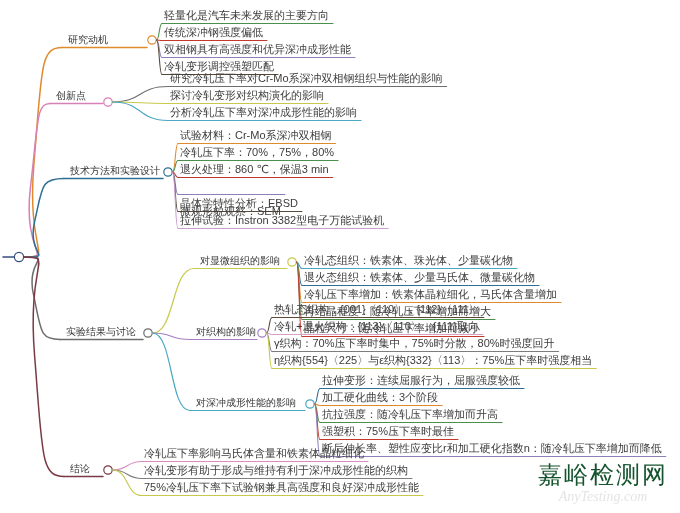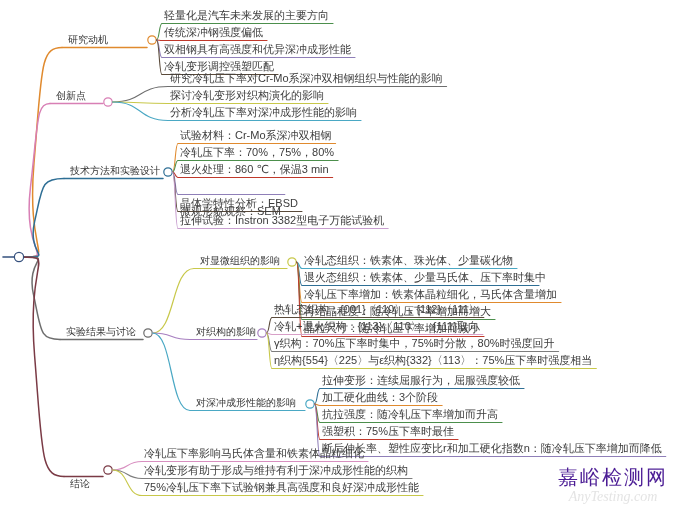--- a/index.html
+++ b/index.html
@@ -44,22 +44,22 @@
     color: #3c3c3c;
   }
   .watermark {
     position: absolute;
     right: 12px;
     bottom: 8px;
     text-align: center;
     user-select: none;
   }
   .wm-cn {
-    font-size: 20px;
-    color: #4c1d95;
+    font-size: 24px;
+    color: #14532d;
     letter-spacing: 2px;
     font-family: "DejaVu Sans", sans-serif;
   }
   .wm-en {
     font-size: 14px;
     color: #e4e4e4;
     font-style: italic;
     font-family: "Liberation Serif", serif;
     margin-top: -2px;
   }
@@ -169,36 +169,36 @@
       <div class="node-label branch-label" style="left: 70px; top: 164px;">技术方法和实验设计</div>
       <div class="node-label leaf-label" style="left: 180px; top: 129px;">试验材料：Cr-Mo系深冲双相钢</div>
       <div class="node-label leaf-label" style="left: 180px; top: 146px;">冷轧压下率：70%，75%，80%</div>
       <div class="node-label leaf-label" style="left: 180px; top: 163px;">退火处理：860 ℃，保温3 min</div>
       <div class="node-label leaf-label" style="left: 180px; top: 180px; margin-top: 25px;">微观形貌观察：SEM</div>
       <div class="node-label leaf-label" style="left: 180px; top: 197px;">晶体学特性分析：EBSD</div>
       <div class="node-label leaf-label" style="left: 180px; top: 214px;">拉伸试验：Instron 3382型电子万能试验机</div>
       <div class="node-label branch-label" style="left: 66px; top: 325px;">实验结果与讨论</div>
       <div class="node-label branch-label" style="left: 200px; top: 254px;">对显微组织的影响</div>
       <div class="node-label leaf-label" style="left: 304px; top: 254px;">冷轧态组织：铁素体、珠光体、少量碳化物</div>
-      <div class="node-label leaf-label" style="left: 304px; top: 271px;">退火态组织：铁素体、少量马氏体、压下率时集中</div>
+      <div class="node-label leaf-label" style="left: 304px; top: 271px;">退火态组织：铁素体、少量马氏体、微量碳化物</div>
       <div class="node-label leaf-label" style="left: 304px; top: 288px;">冷轧压下率增加：铁素体晶粒细化，马氏体含量增加</div>
       <div class="node-label leaf-label" style="left: 304px; top: 305px;">再结晶程度：随冷轧压下率增加而增大</div>
       <div class="node-label leaf-label" style="left: 304px; top: 322px;">晶粒尺寸：随冷轧压下率增加而减小</div>
       <div class="node-label branch-label" style="left: 196px; top: 325px;">对织构的影响</div>
       <div class="node-label leaf-label" style="left: 274px; top: 303px;">热轧态织构：{001}〈110〉，{112}〈111〉</div>
       <div class="node-label leaf-label" style="left: 274px; top: 320px;">冷轧+退火织构：{113}〈110〉，{111}取向</div>
       <div class="node-label leaf-label" style="left: 274px; top: 337px;">γ织构：70%压下率时集中，75%时分散，80%时强度回升</div>
       <div class="node-label leaf-label" style="left: 274px; top: 354px;">η织构{554}〈225〉与ε织构{332}〈113〉：75%压下率时强度相当</div>
       <div class="node-label branch-label" style="left: 196px; top: 396px;">对深冲成形性能的影响</div>
       <div class="node-label leaf-label" style="left: 322px; top: 374px;">拉伸变形：连续屈服行为，屈服强度较低</div>
       <div class="node-label leaf-label" style="left: 322px; top: 391px;">加工硬化曲线：3个阶段</div>
       <div class="node-label leaf-label" style="left: 322px; top: 408px;">抗拉强度：随冷轧压下率增加而升高</div>
       <div class="node-label leaf-label" style="left: 322px; top: 425px;">强塑积：75%压下率时最佳</div>
       <div class="node-label leaf-label" style="left: 322px; top: 442px;">断后伸长率、塑性应变比r和加工硬化指数n：随冷轧压下率增加而降低</div>
-      <div class="node-label branch-label" style="left: 70px; top: 462px; margin-top: 15px;">结论</div>
+      <div class="node-label branch-label" style="left: 70px; top: 462px;">结论</div>
       <div class="node-label leaf-label" style="left: 144px; top: 447px;">冷轧压下率影响马氏体含量和铁素体晶粒细化</div>
       <div class="node-label leaf-label" style="left: 144px; top: 464px;">冷轧变形有助于形成与维持有利于深冲成形性能的织构</div>
       <div class="node-label leaf-label" style="left: 144px; top: 481px;">75%冷轧压下率下试验钢兼具高强度和良好深冲成形性能</div>
     </div>
 
   <div class="watermark">
     <div class="wm-cn">嘉峪检测网</div>
     <div class="wm-en">AnyTesting.com</div>
   </div>
 </div>

